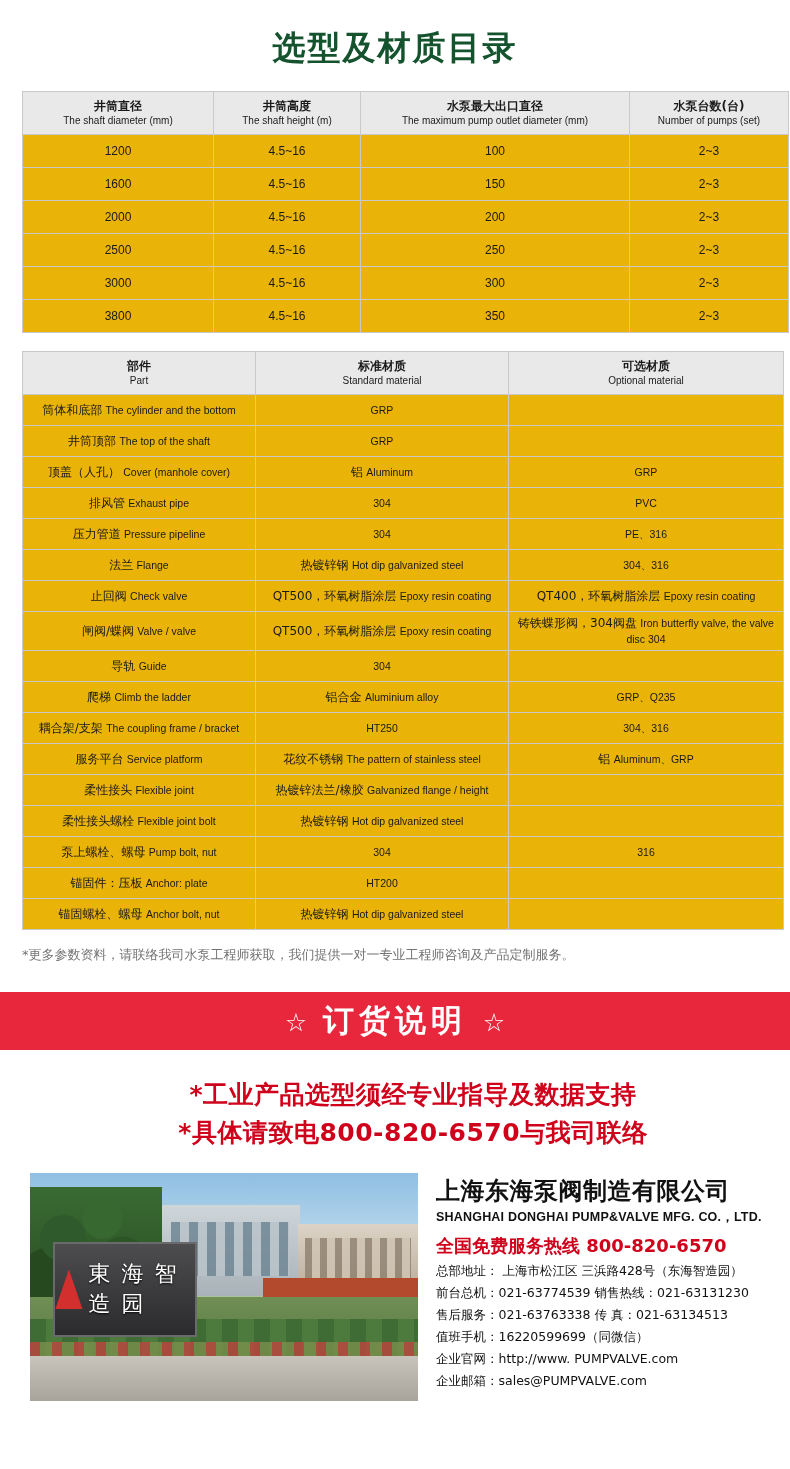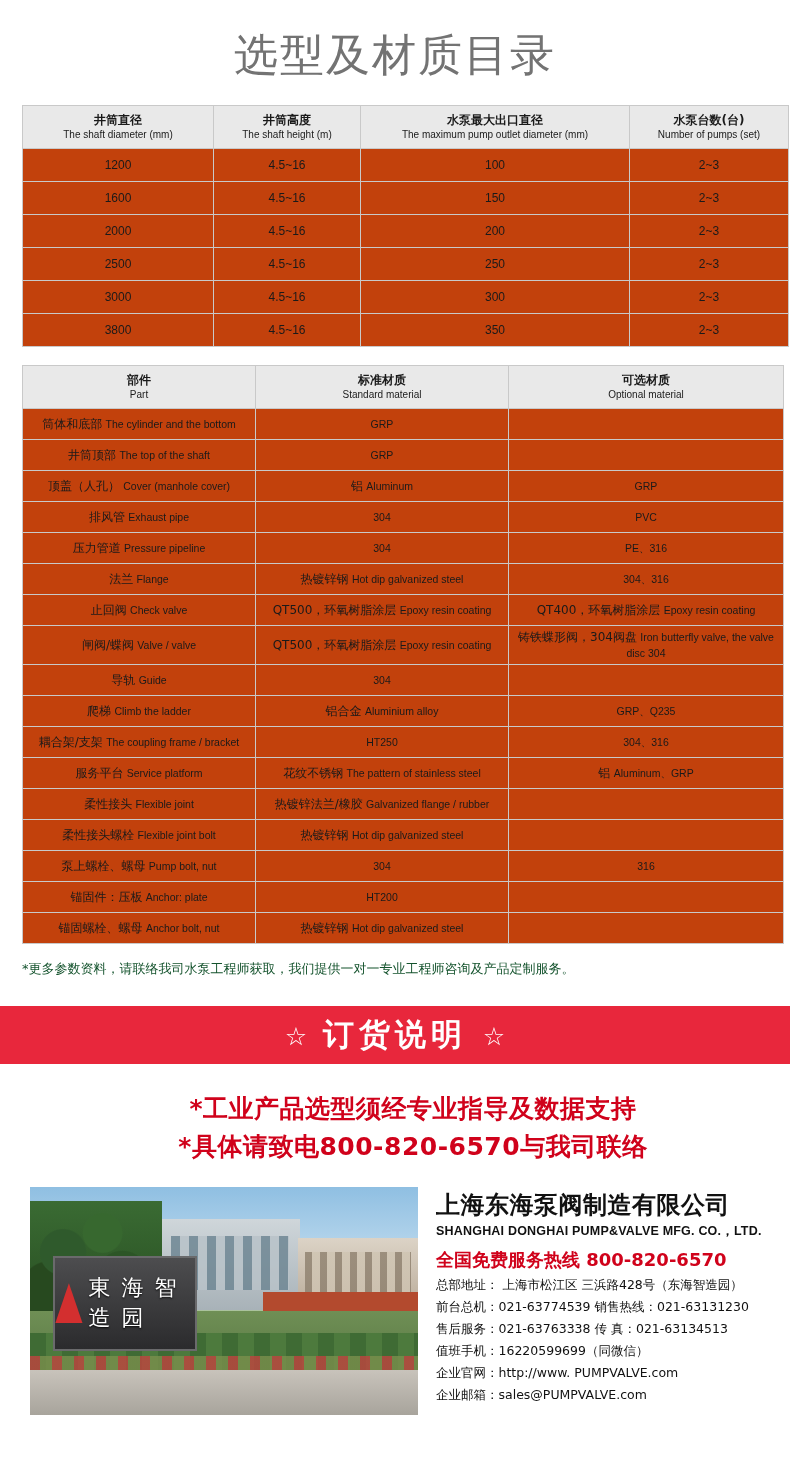--- a/index.html
+++ b/index.html
@@ -16,38 +16,38 @@
   }
   .page {
     position: relative;
     width: 790px;
     height: 1469px;
   }
 
   
   .main-title {
     text-align: center;
-    font-size: 44px;
-    font-weight: normal;
+    font-size: 33px;
+    font-weight: bold;
     letter-spacing: 2px;
-    color: #737373;
+    color: #14532d;
     padding-top: 26px;
     padding-bottom: 6px;
     font-family: "DejaVu Sans", "Liberation Sans", sans-serif;
   }
 
   
   .table-wrap {
     margin: 0 22px;
   }
   table.spec {
     border-collapse: collapse;
     width: 746px;
     table-layout: fixed;
-    background: #c2410c;
+    background: #eab308;
   }
   table.spec th, table.spec td {
     border: 1px solid #c9c9c9;
     text-align: center;
     vertical-align: middle;
     font-size: 11px;
     line-height: 1.35;
     color: #1a1a1a;
     padding: 4px 2px;
   }
@@ -89,21 +89,21 @@
   }
   .en {
     font-size: 10.5px;
   }
 
   
   .note {
     margin: 16px 22px 0 22px;
     font-size: 13px;
     font-family: "DejaVu Sans", "Liberation Sans", sans-serif;
-    color: #14532d;
+    color: #737373;
   }
 
   
   .banner {
     margin-top: 28px;
     background: #e8273c;
     height: 58px;
     display: flex;
     align-items: center;
     justify-content: center;
@@ -400,21 +400,21 @@
           <td><span class="cn"></span> <span class="en">HT250</span></td>
           <td><span class="cn"></span> <span class="en">304、316</span></td>
         </tr>
         <tr>
           <td class="part"><span class="cn">服务平台</span> <span class="en">Service platform</span></td>
           <td><span class="cn">花纹不锈钢</span> <span class="en">The pattern of stainless steel</span></td>
           <td><span class="cn">铝</span> <span class="en">Aluminum、GRP</span></td>
         </tr>
         <tr>
           <td class="part"><span class="cn">柔性接头</span> <span class="en">Flexible joint</span></td>
-          <td><span class="cn">热镀锌法兰/橡胶</span> <span class="en">Galvanized flange / rubber</span></td>
+          <td><span class="cn">热镀锌法兰/橡胶</span> <span class="en">Galvanized flange / height</span></td>
           <td><span class="cn"></span> <span class="en"></span></td>
         </tr>
         <tr>
           <td class="part"><span class="cn">柔性接头螺栓</span> <span class="en">Flexible joint bolt</span></td>
           <td><span class="cn">热镀锌钢</span> <span class="en">Hot dip galvanized steel</span></td>
           <td><span class="cn"></span> <span class="en"></span></td>
         </tr>
         <tr>
           <td class="part"><span class="cn">泵上螺栓、螺母</span> <span class="en">Pump bolt, nut</span></td>
           <td><span class="cn"></span> <span class="en">304</span></td>

